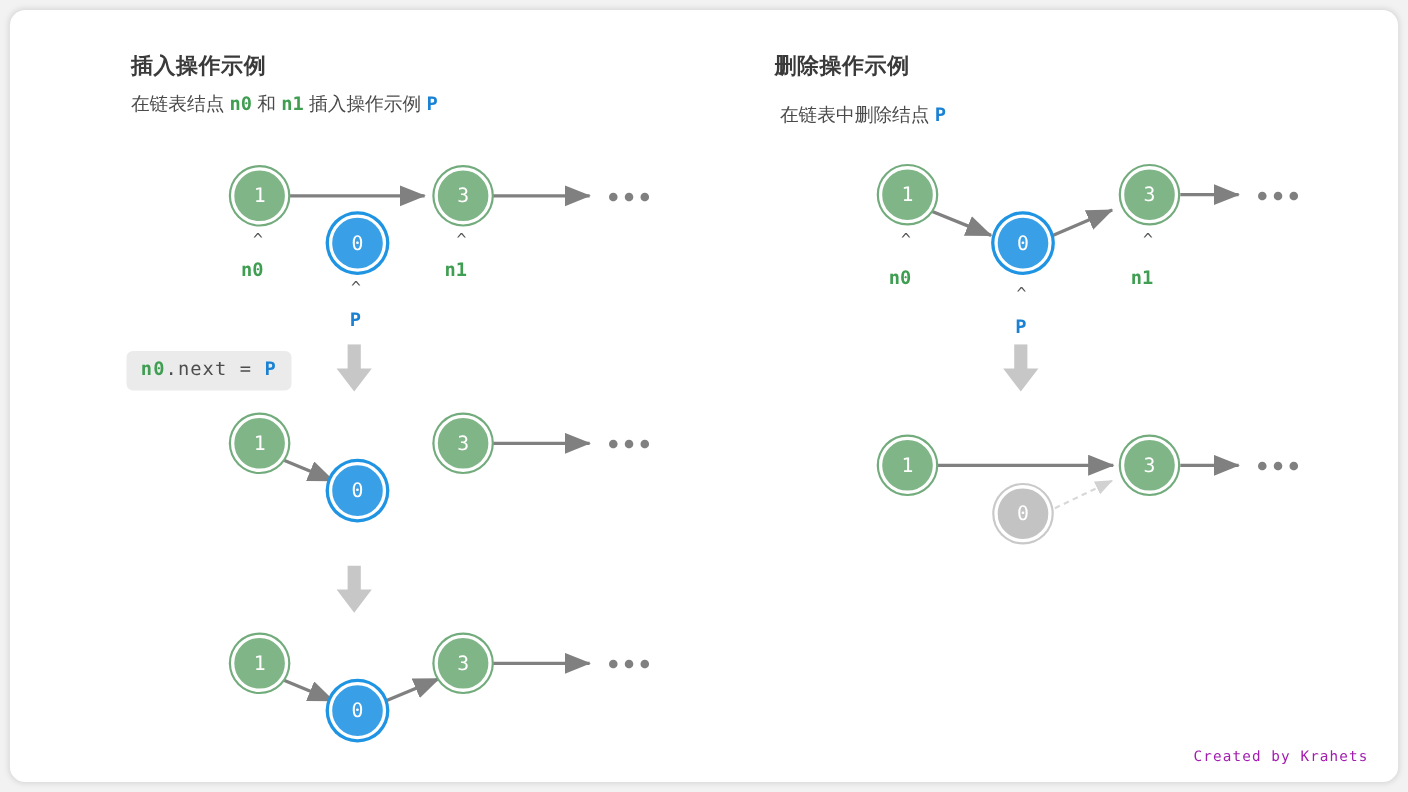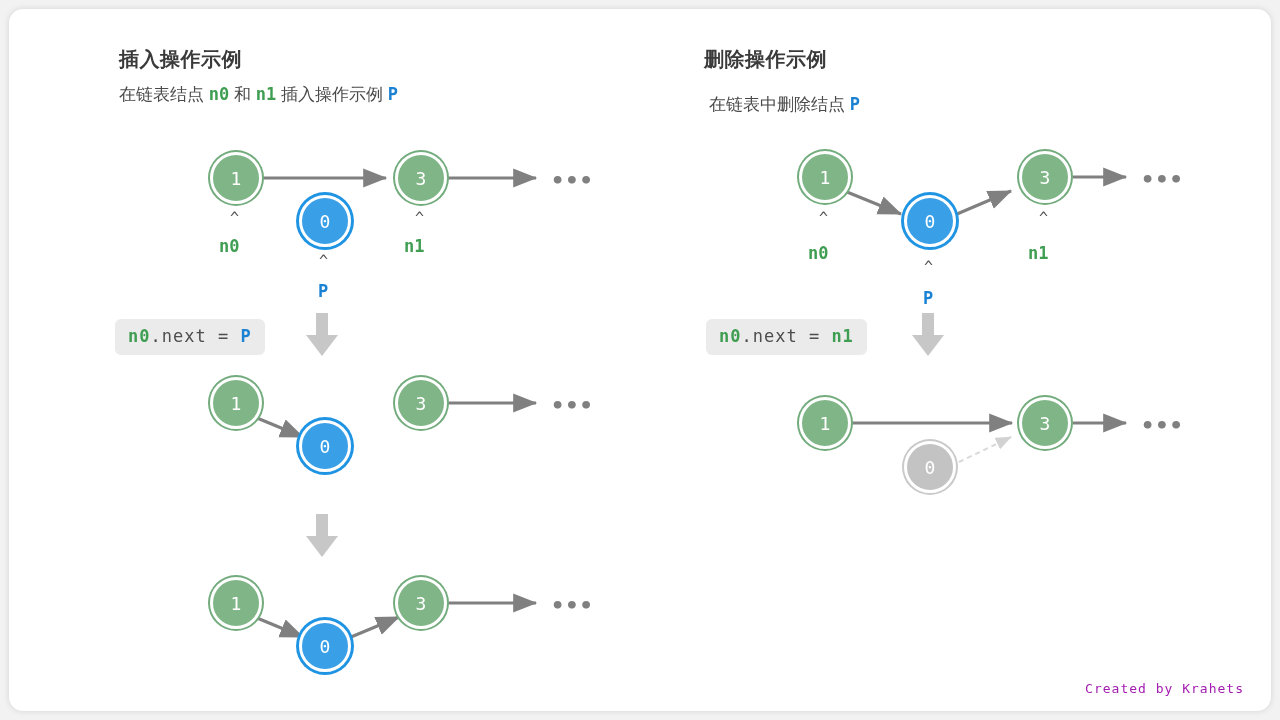--- a/index.html
+++ b/index.html
@@ -245,23 +245,20 @@
 
   <div class="caret" style="left:819px; top:211px;">^</div>
   <div class="varlabel var-green" style="left:808px; top:243px;">n0</div>
 
   <div class="caret" style="left:924px; top:260px;">^</div>
   <div class="varlabel var-blue" style="left:923px; top:288px;">P</div>
 
   <div class="caret" style="left:1039px; top:211px;">^</div>
   <div class="varlabel var-green" style="left:1028px; top:243px;">n1</div>
 
-  <div class="code-chip" style="left:706px; top:319px;">
-    <span class="tok-green">n0</span><span class="tok-plain">.next = </span><span class="tok-green">n1</span>
-  </div>
   <svg class="down-arrow" style="left:911px; top:313px;" viewBox="0 0 34 44">
     <path d="M11,0 L23,0 L23,22 L33,22 L17,43 L1,22 L11,22 Z" fill="#c7c7c7"></path>
   </svg>
 
   <div class="node node-green" style="left:799px; top:397px;">1</div>
   <div class="node node-gray" style="left:904px; top:441px;">0</div>
   <div class="node node-green" style="left:1019px; top:397px;">3</div>
   <div class="ellipsis" style="left:1141px; top:415px;">•••</div>
 
   <div class="footer">Created by Krahets</div>

